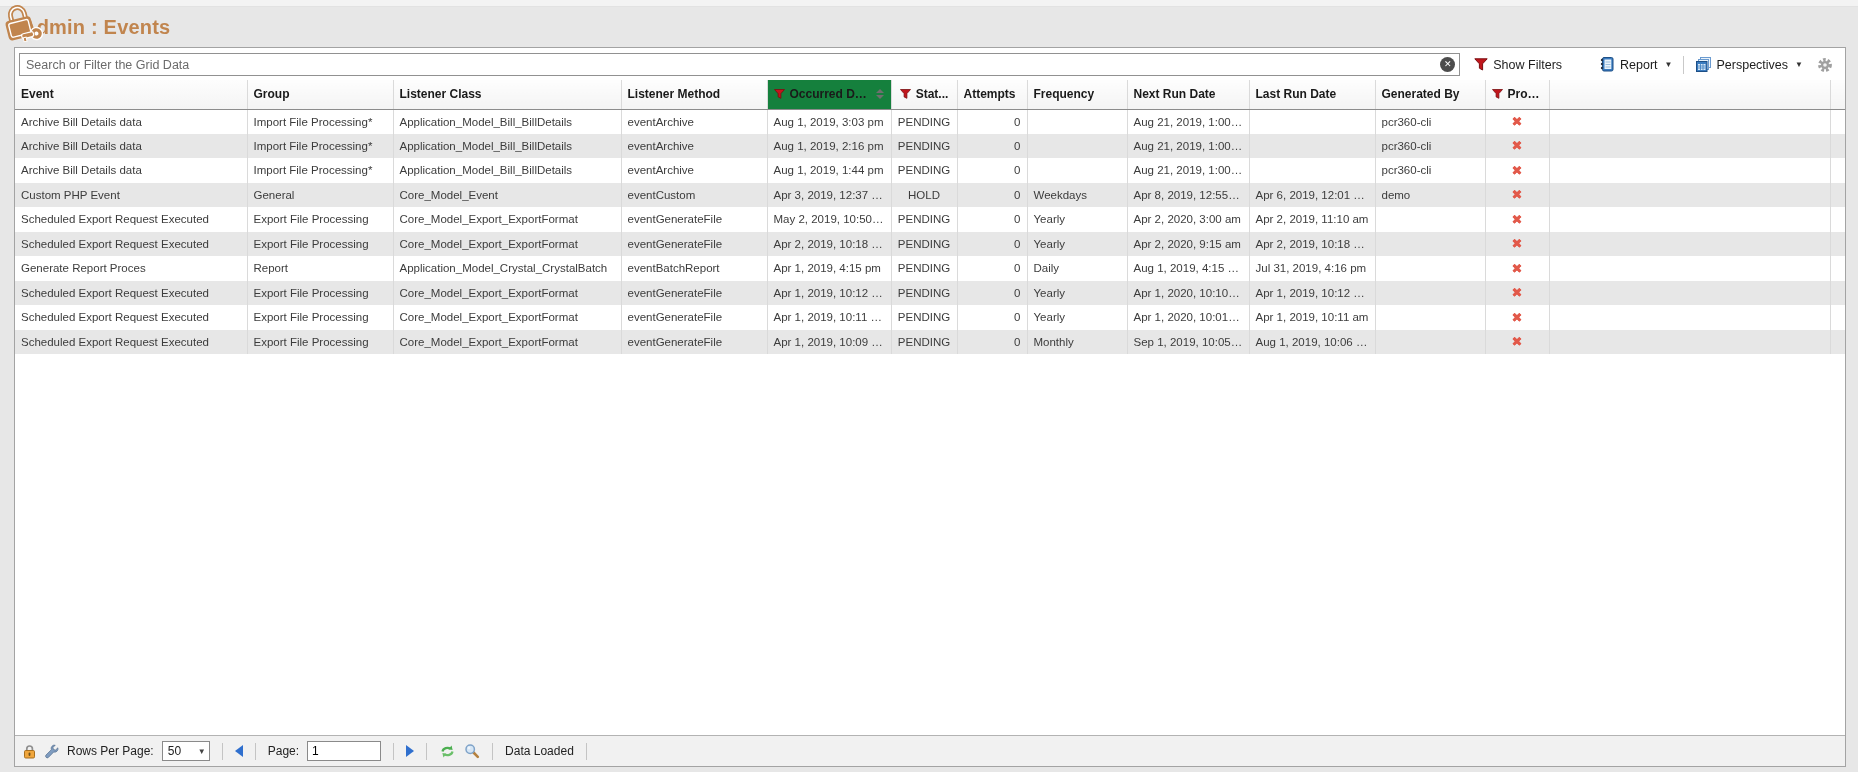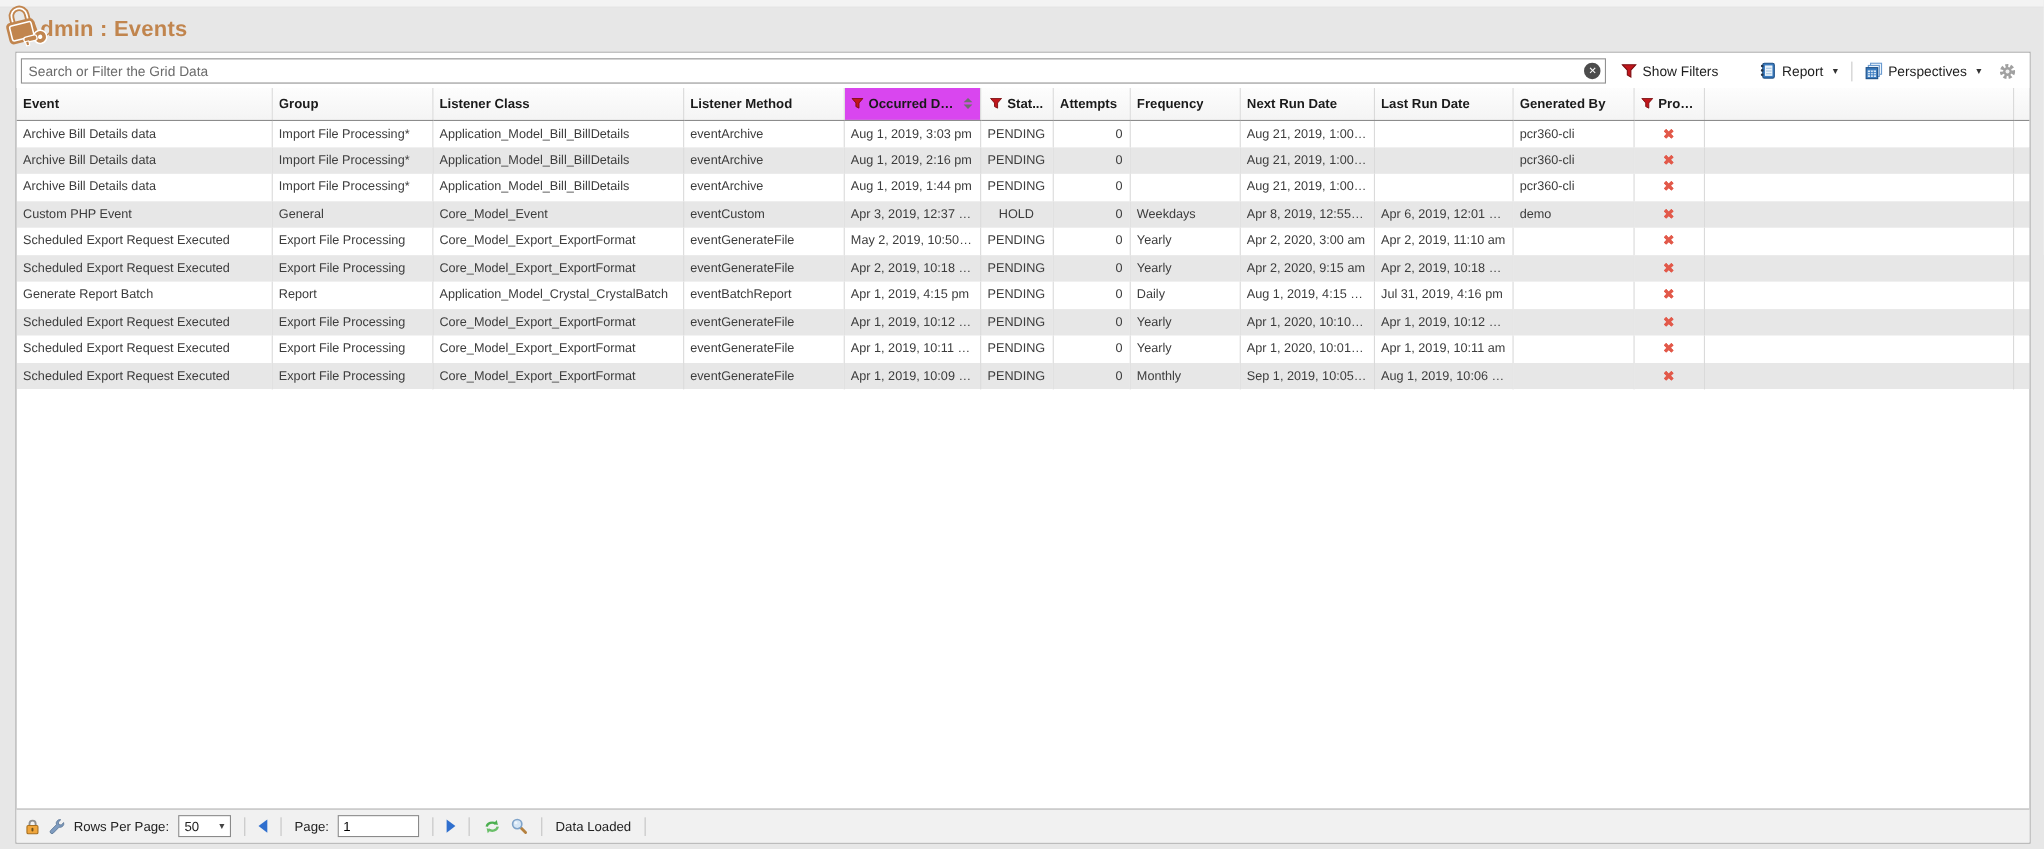--- a/index.html
+++ b/index.html
@@ -47,21 +47,21 @@
   table.grid { border-collapse:collapse; table-layout:fixed; width:100%; }
   table.grid th, table.grid td {
     border-right:1px solid #dadada; padding:0 6px; height:24.5px;
     font-size:11.5px; overflow:hidden; white-space:nowrap; text-overflow:ellipsis;
   }
   table.grid th {
     background:linear-gradient(#fdfdfd,#f4f4f4);
     border-bottom:1px solid #8c8c8c; font-weight:bold; color:#1a1a1a;
     height:29px; font-size:12px; text-align:left;
   }
-  table.grid th.sorted { background:#d946ef; }
+  table.grid th.sorted { background:#15803d; }
   table.grid th:last-child, table.grid td:last-child { border-right:none; }
   .th-wrap { display:flex; align-items:center; gap:5px; }
   .th-wrap .th-label { overflow:hidden; text-overflow:ellipsis; }
   .th-wrap .sort { margin-left:auto; display:flex; flex-direction:column; gap:2px; padding-right:1px; }
   .sort i { display:block; width:0; height:0; border-left:4px solid transparent; border-right:4px solid transparent; }
   .sort i.up { border-bottom:4px solid #6f6f6f; }
   .sort i.dn { border-top:4px solid #6f6f6f; }
   tbody tr { background:#fff; }
   tbody tr:nth-child(even) { background:#e7e7e7; }
   td.al-center, th.al-center .th-wrap { text-align:center; justify-content:center; }
@@ -373,21 +373,21 @@
             <td class="al-right">0</td>
             <td class="al-left">Yearly</td>
             <td class="al-left">Apr 2, 2020, 9:15 am</td>
             <td class="al-left">Apr 2, 2019, 10:18 am</td>
             <td class="al-left"></td>
             <td class="al-center"><span class="del-x">✖</span></td>
             <td class="al-left"></td>
             <td class="al-left"></td>
           </tr>
           <tr>
-            <td class="al-left">Generate Report Batch</td>
+            <td class="al-left">Generate Report Proces</td>
             <td class="al-left">Report</td>
             <td class="al-left">Application_Model_Crystal_CrystalBatch</td>
             <td class="al-left">eventBatchReport</td>
             <td class="al-left">Apr 1, 2019, 4:15 pm</td>
             <td class="al-center">PENDING</td>
             <td class="al-right">0</td>
             <td class="al-left">Daily</td>
             <td class="al-left">Aug 1, 2019, 4:15 pm</td>
             <td class="al-left">Jul 31, 2019, 4:16 pm</td>
             <td class="al-left"></td>

